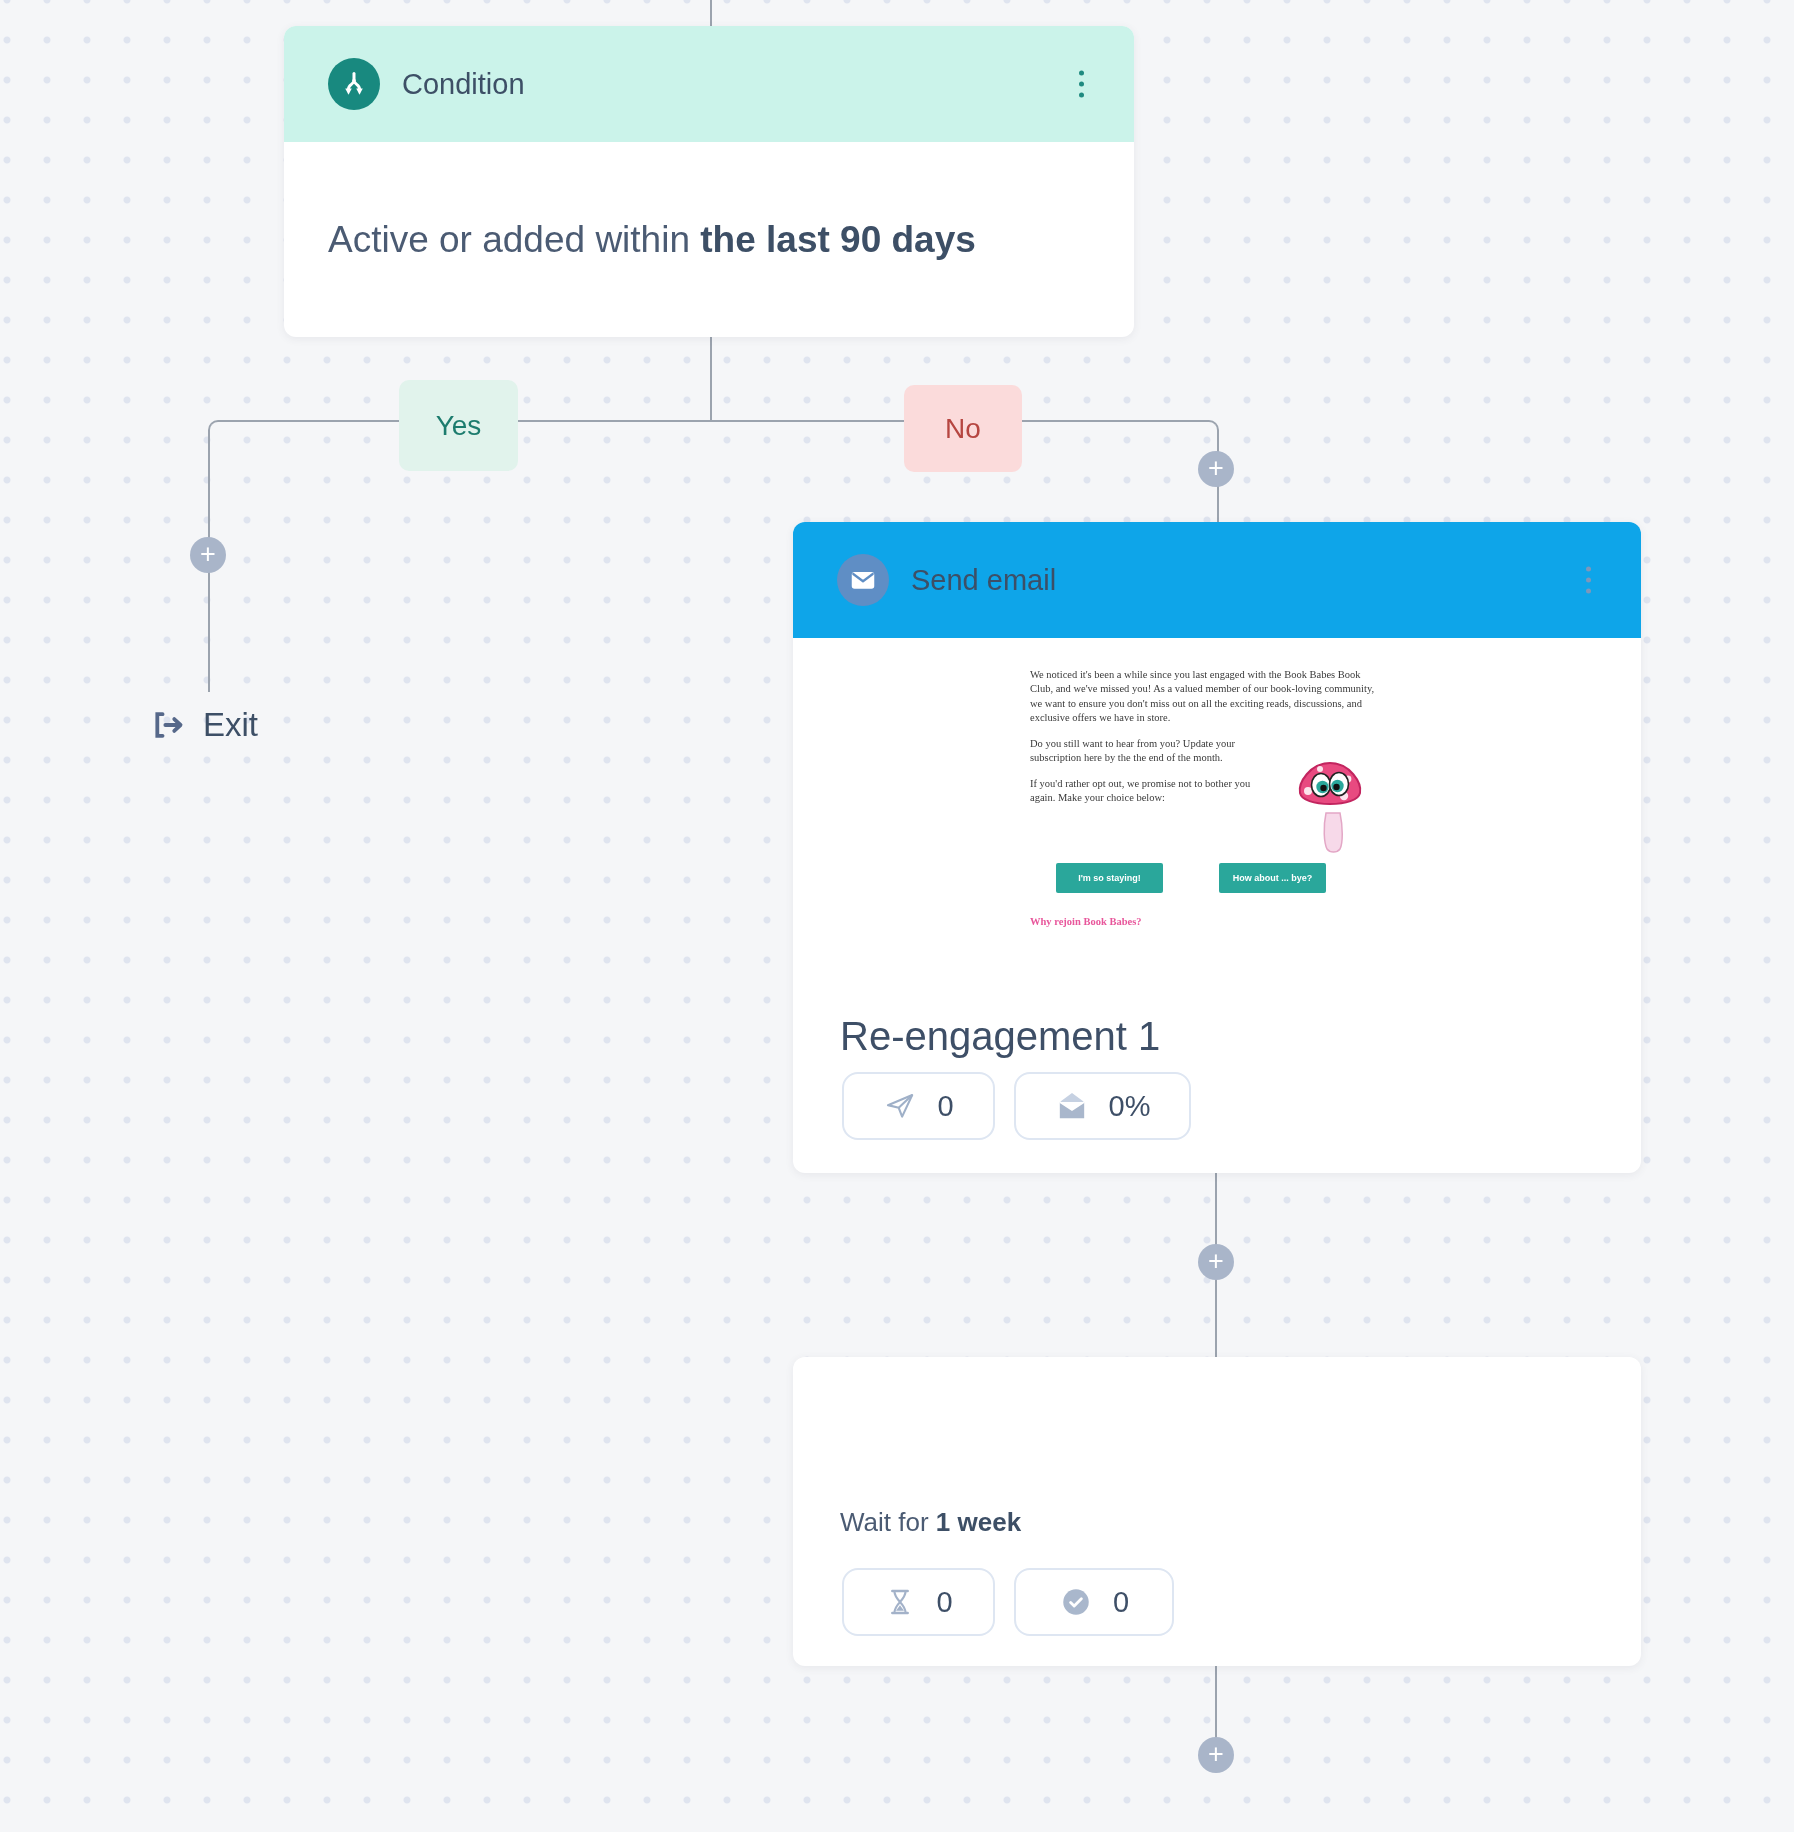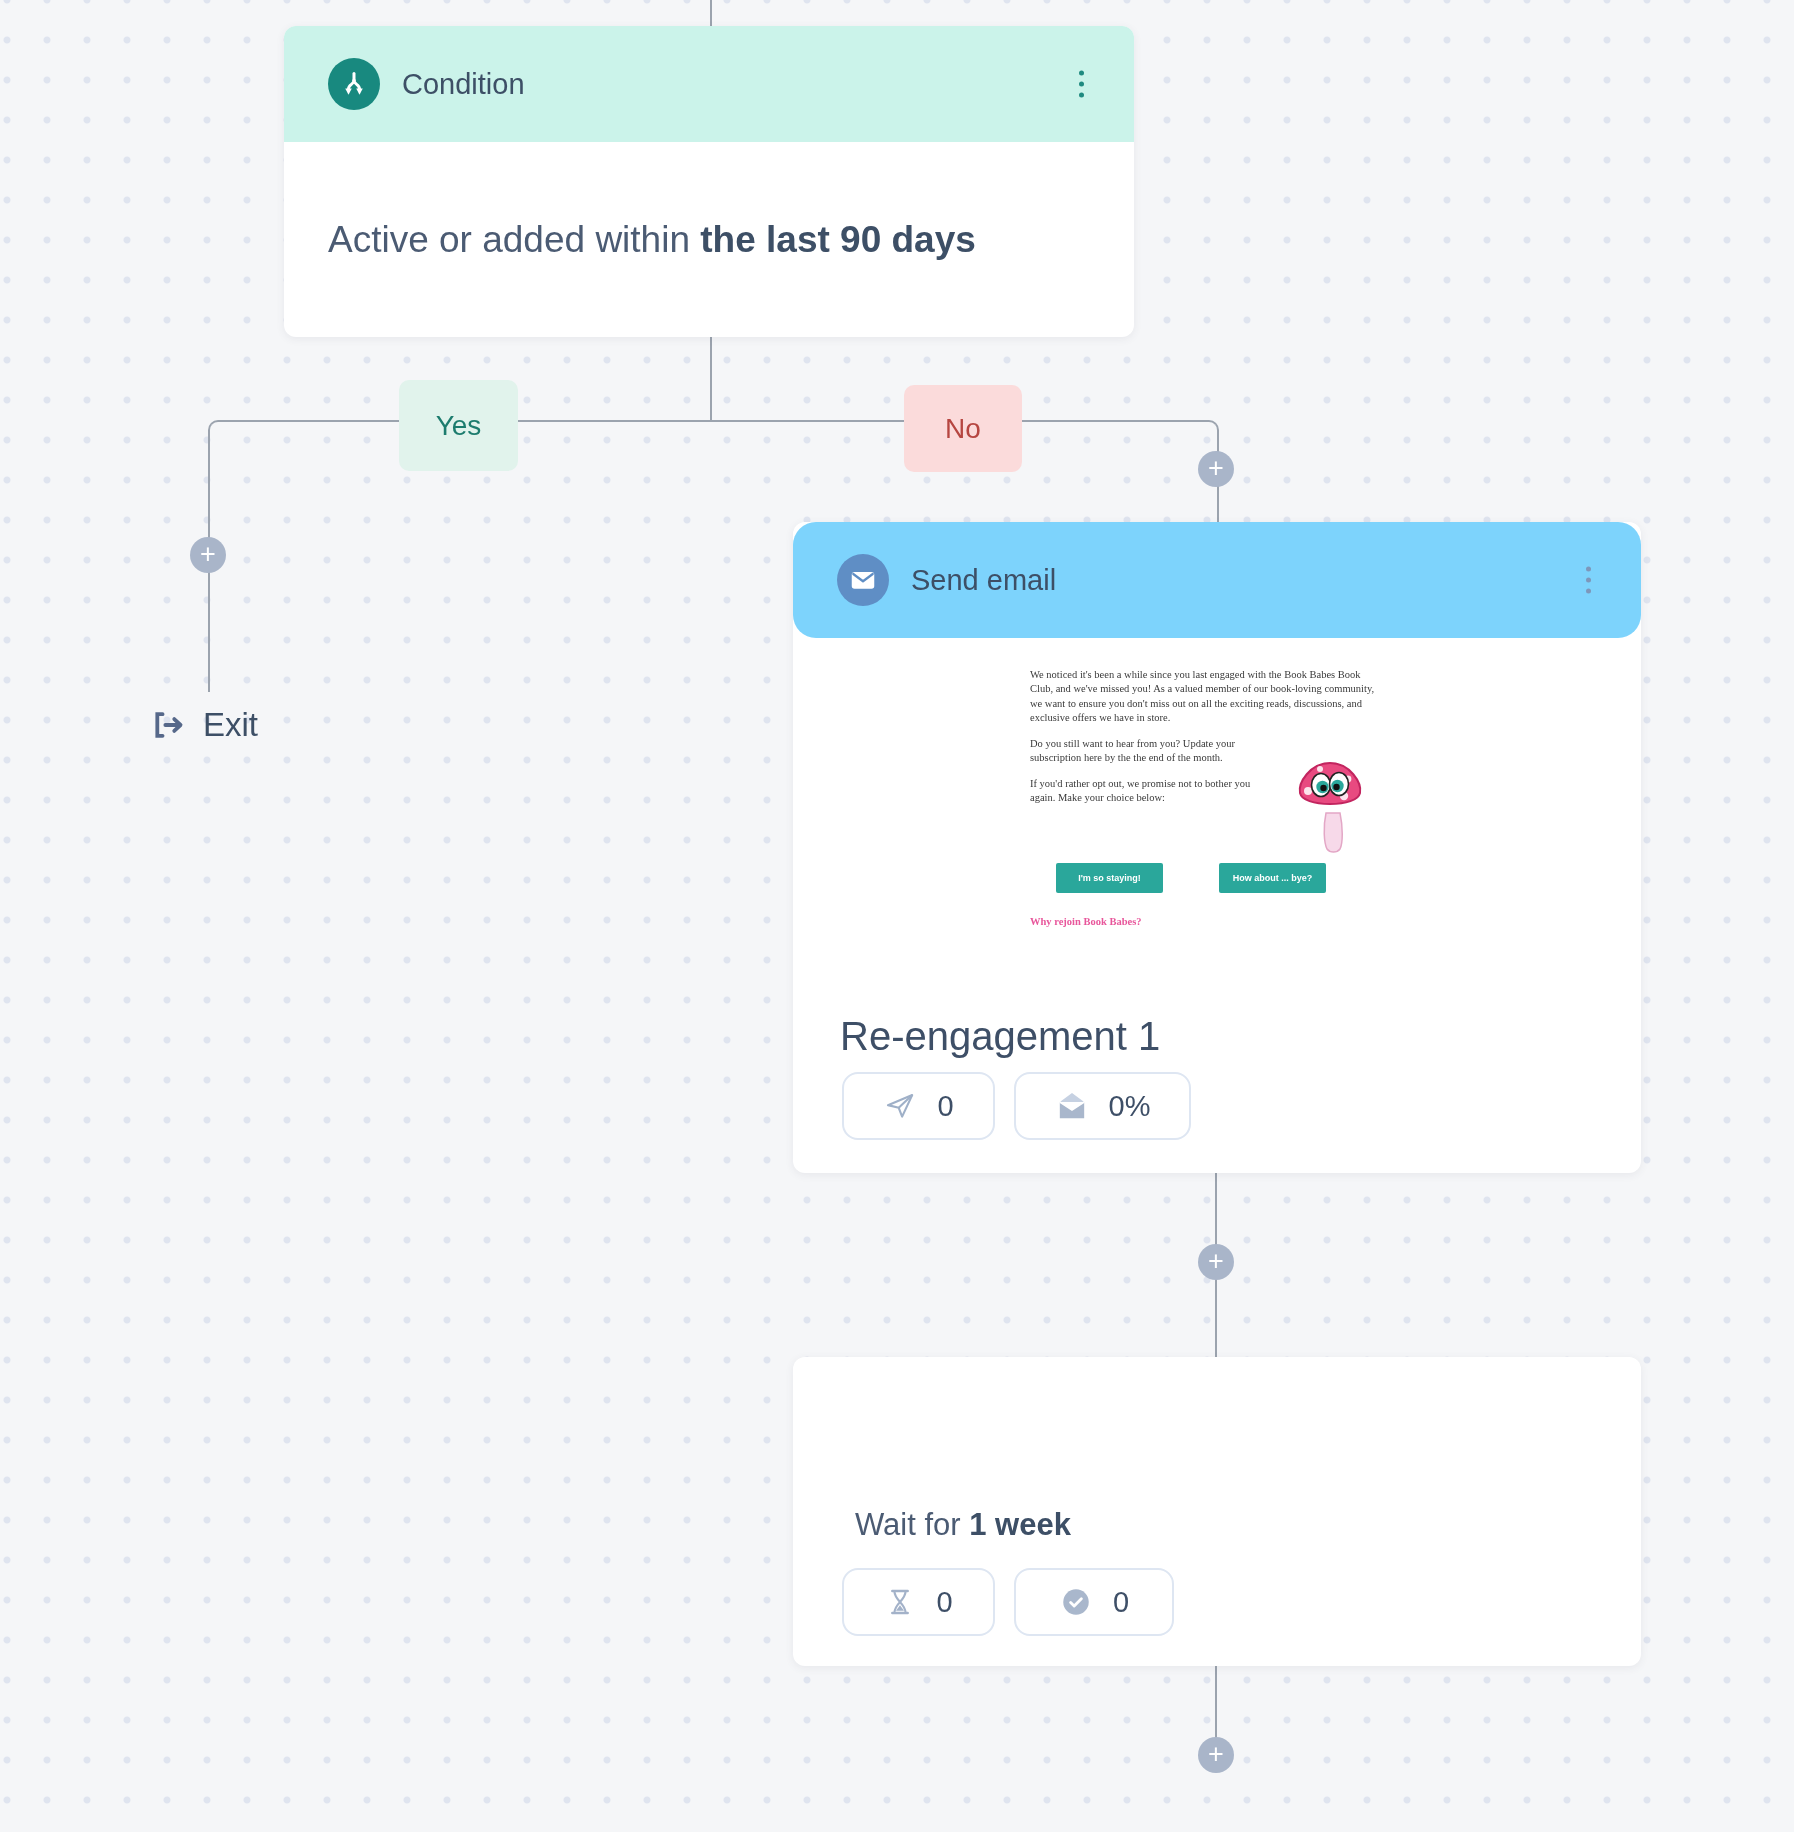--- a/index.html
+++ b/index.html
@@ -58,25 +58,25 @@
   }
   .kebab i{width:5px;height:5px;border-radius:50%;display:block;}
   .kebab-teal i{background:#1f8a80;}
   .kebab-blue i{background:#7e97ba;}
   .kebab-amber i{background:#cf9a2f;}
   .node-condition{left:284px;top:26px;width:850px;height:311px;}
   .node-condition .node-header{background:#cbf3ea;}
   .cond-body{display:flex;align-items:center;height:195px;padding:0 44px;font-size:37px;color:#4b5b73;}
   .t-bold{font-weight:bold;color:#3d4f66;}
   .node-email{left:793px;top:522px;width:848px;height:651px;}
-  .node-email .node-header{background:#7dd3fc;border-radius:23px;}
+  .node-email .node-header{background:#0ea5e9;}
   .node-wait{left:793px;top:1357px;width:848px;height:309px;}
   .node-wait .node-header{background:#fbe9c3;}
   .email-name{position:absolute;left:47px;top:492px;font-size:40px;color:#3e4f67;}
-  .wait-text{position:absolute;left:62px;top:150px;font-size:31px;color:#4b5b73;}
+  .wait-text{position:absolute;left:47px;top:150px;font-size:26px;color:#4b5b73;}
   .pill{
     position:absolute;height:68px;border:2px solid #dee6f2;border-radius:16px;
     display:flex;align-items:center;justify-content:center;gap:20px;
     font-size:29px;color:#3e4f67;background:#fff;box-sizing:border-box;
   }
   
   .email-preview{
     position:absolute;left:237px;top:133px;width:356px;height:342px;overflow:hidden;
     font-family:"Liberation Serif",serif;color:#3a3a3a;font-size:10.5px;line-height:1.38;
     background:#fff;

